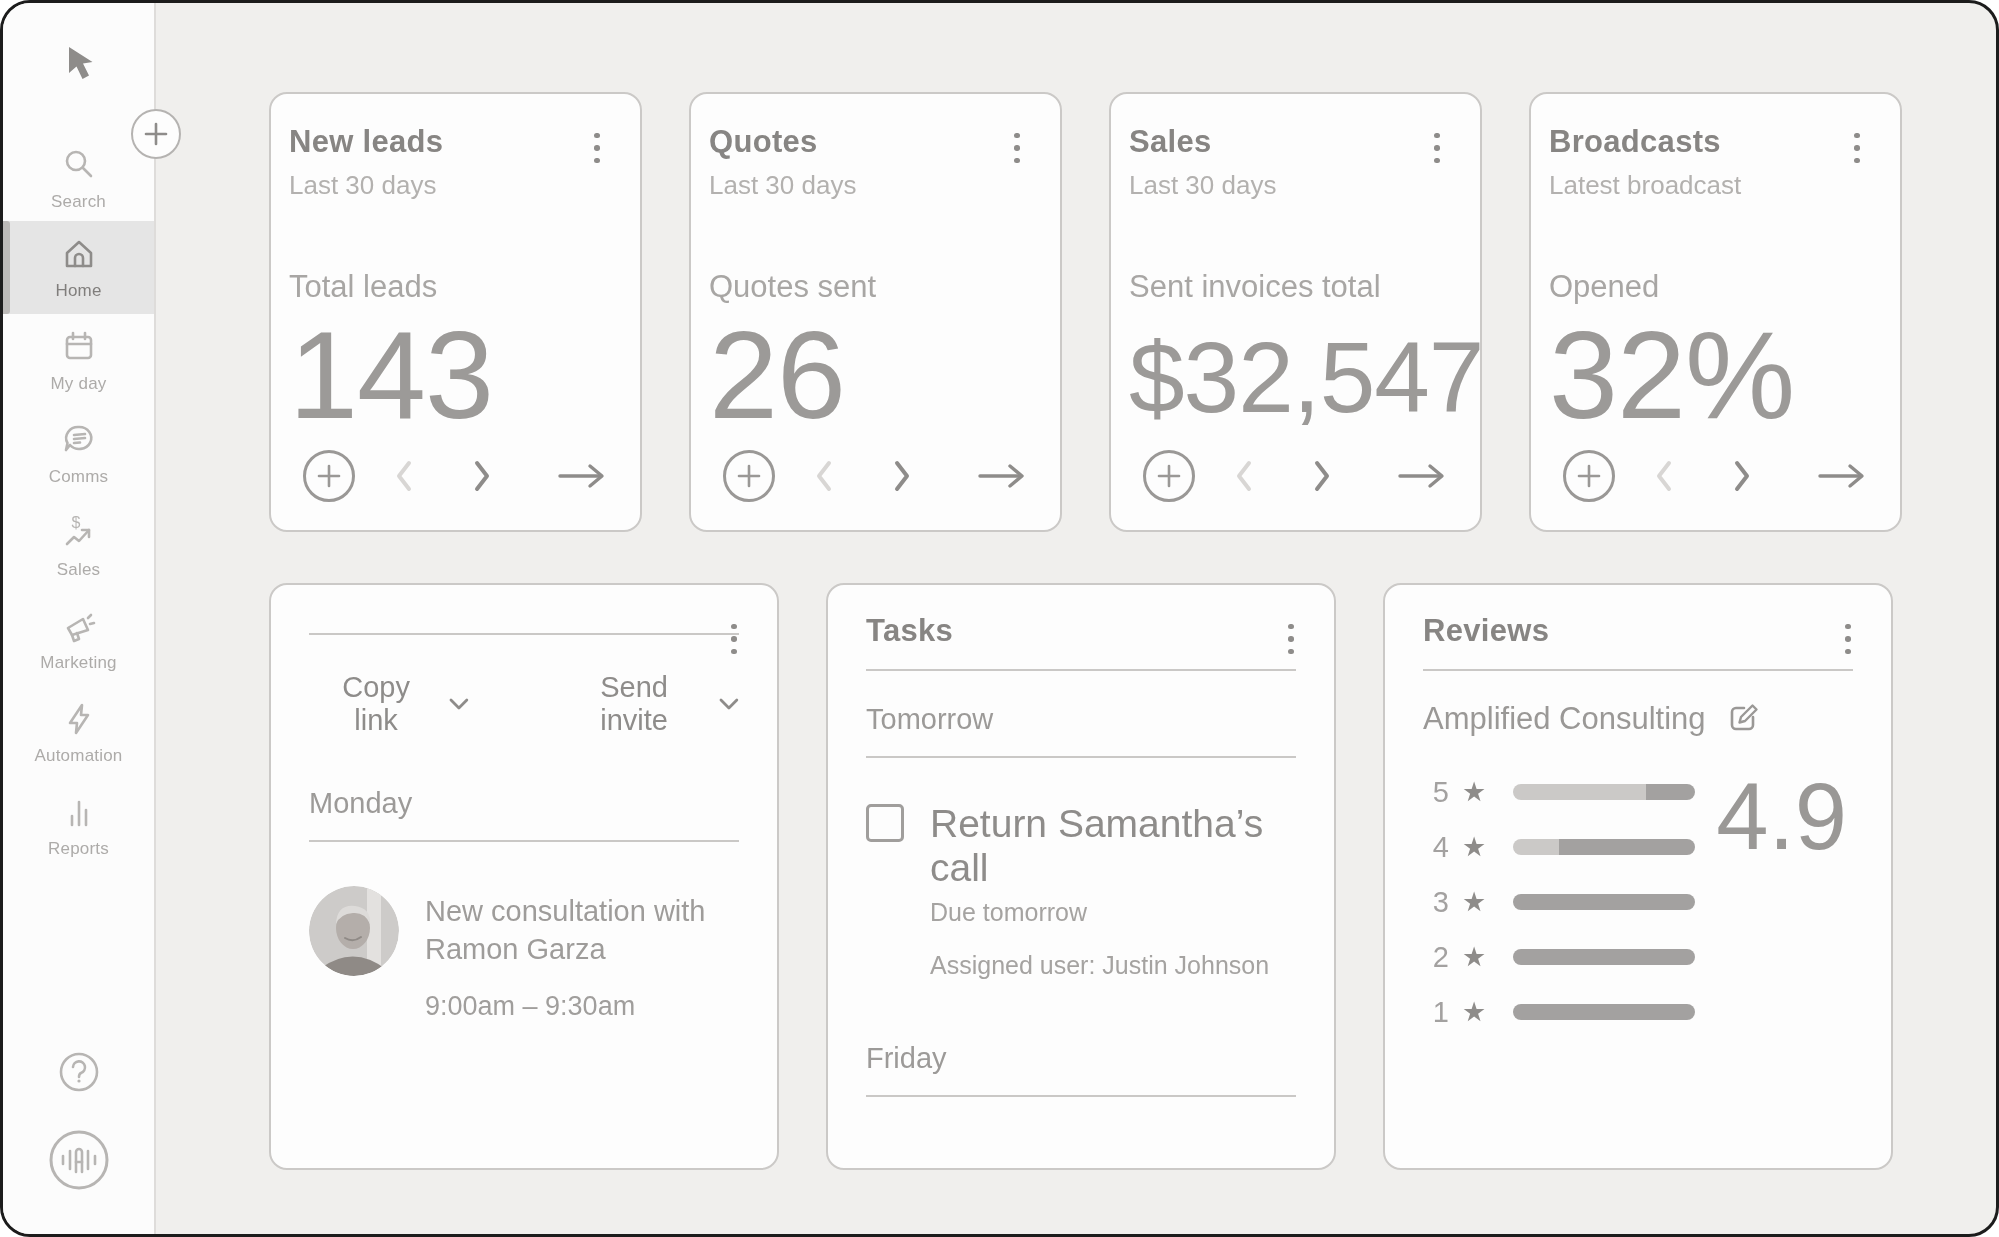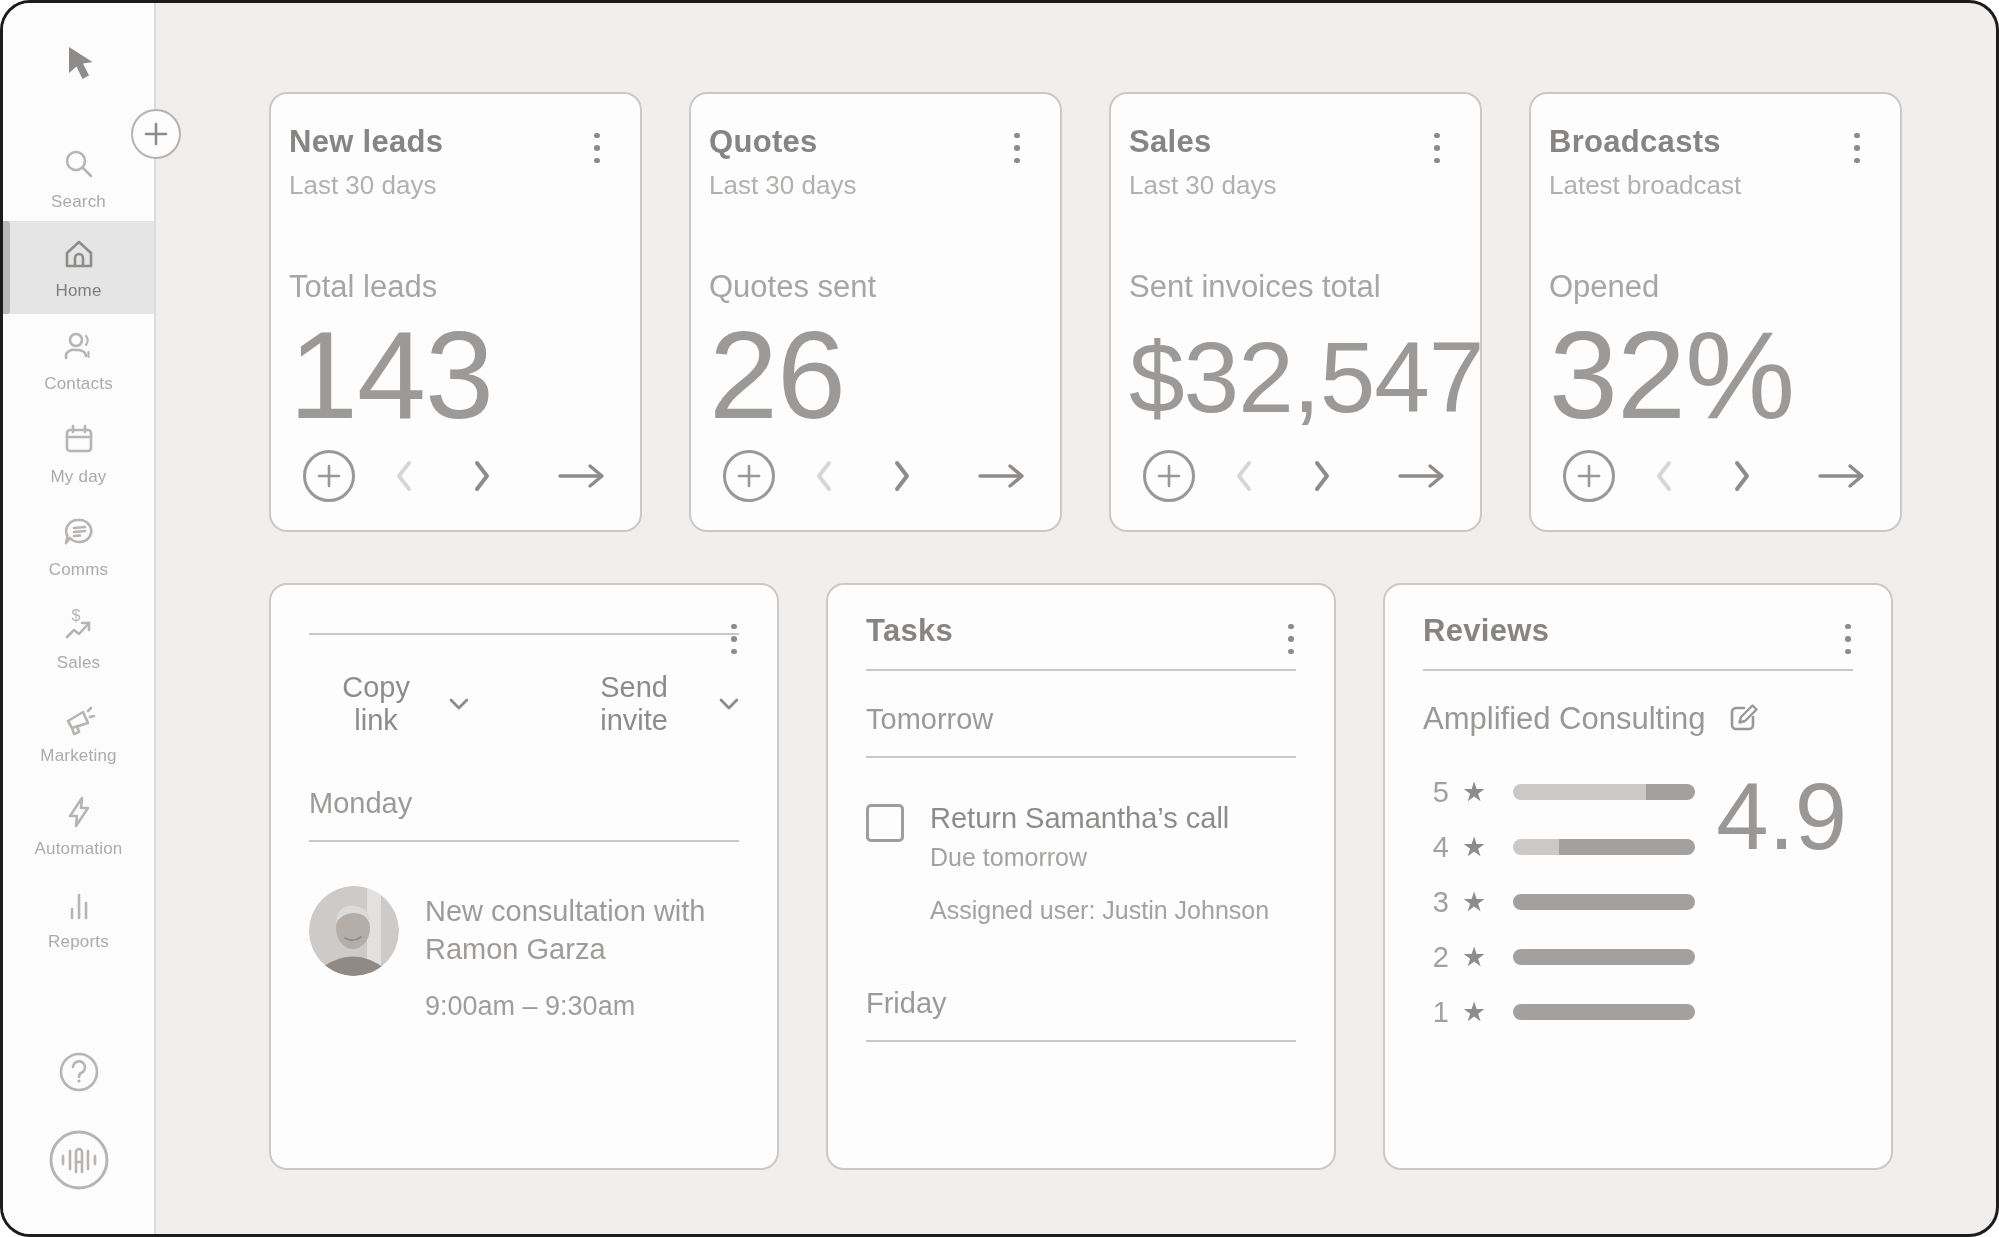--- a/index.html
+++ b/index.html
@@ -90,21 +90,21 @@
   .day-label { font-size: 29px; color: #9c9a98; margin-top: 50px; }
   .appt-event { display: flex; margin-top: 44px; gap: 26px; }
   .avatar { width: 90px; height: 90px; border-radius: 50%; overflow: hidden; flex: 0 0 auto; }
   .event-title { font-size: 29px; color: #9e9c9a; line-height: 1.32; width: 330px; margin-top: 6px; }
   .event-time { font-size: 27px; color: #a09e9c; margin-top: 22px; }
 
   .section-label { font-size: 29px; color: #9c9a98; margin-top: 32px; }
   .divider.tight { margin-top: 20px; }
   .task-row { display: flex; margin-top: 44px; gap: 26px; }
   .checkbox { width: 38px; height: 38px; border: 3px solid #a09e9c; border-radius: 5px; background: #fdfdfd; cursor: pointer; flex: 0 0 auto; margin-top: 2px; }
-  .task-title { font-size: 29px; color: #8e8c8a; }
+  .task-title { font-size: 39px; color: #8e8c8a; }
   .task-due { font-size: 25px; color: #a5a3a1; margin-top: 8px; }
   .task-assigned { font-size: 25px; color: #a5a3a1; margin-top: 24px; }
   .friday-label { margin-top: 62px; }
 
   .business-row { display: flex; align-items: flex-end; gap: 18px; margin-top: 28px; }
   .business-name { font-size: 31px; color: #9a9896; }
   .edit-btn { background: none; border: none; cursor: pointer; display: flex; }
   .ratings { margin-top: 38px; display: flex; flex-direction: column; gap: 21px; }
   .review-row { display: flex; align-items: center; height: 34px; }
   .rr-num { font-size: 29px; color: #a3a1a0; width: 26px; text-align: right; }
@@ -135,29 +135,20 @@
 
     <div class="nav-item active">
       <span class="active-indicator"></span>
       <svg width="40" height="40" viewBox="0 0 40 40" class="icon-stroke">
         <path d="M8 19 L20 8 L32 19 V32 H8 Z"></path>
           <path d="M16 32 v-8 a4 4 0 0 1 8 0 v8"></path>
       </svg>
       <span class="nav-label">Home</span>
     </div>
 
-    <div class="nav-item">
-      <svg width="40" height="40" viewBox="0 0 40 40" class="icon-stroke">
-        <circle cx="17" cy="13" r="6"></circle>
-          <path d="M7 31 v-3 a8 6 0 0 1 10 -5 h2 a8 6 0 0 1 8 6"></path>
-        <path d="M27 9 a7 7 0 0 1 0 9" stroke-width="2.2"></path>
-          <path d="M29.5 25 v5" stroke-width="2.2"></path>
-      </svg>
-      <span class="nav-label">Contacts</span>
-    </div>
 
     <div class="nav-item">
       <svg width="40" height="40" viewBox="0 0 40 40" class="icon-stroke">
         <rect x="8" y="10" width="24" height="21" rx="3"></rect>
           <line x1="8" y1="17" x2="32" y2="17"></line>
         <line x1="14" y1="6" x2="14" y2="12"></line>
           <line x1="26" y1="6" x2="26" y2="12"></line>
       </svg>
       <span class="nav-label">My day</span>
     </div>

